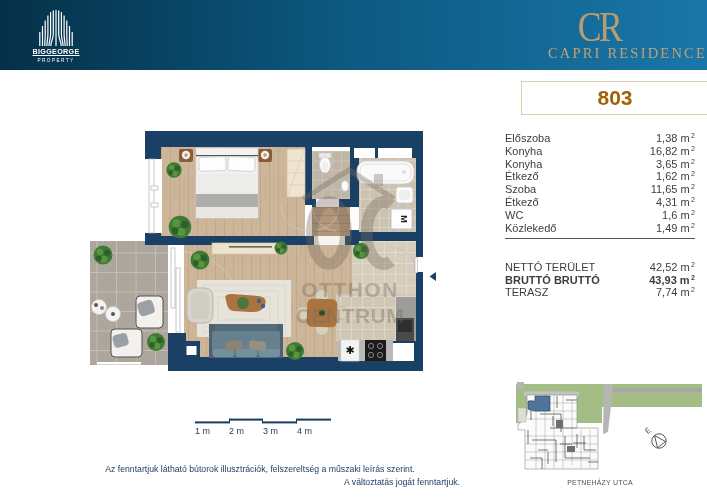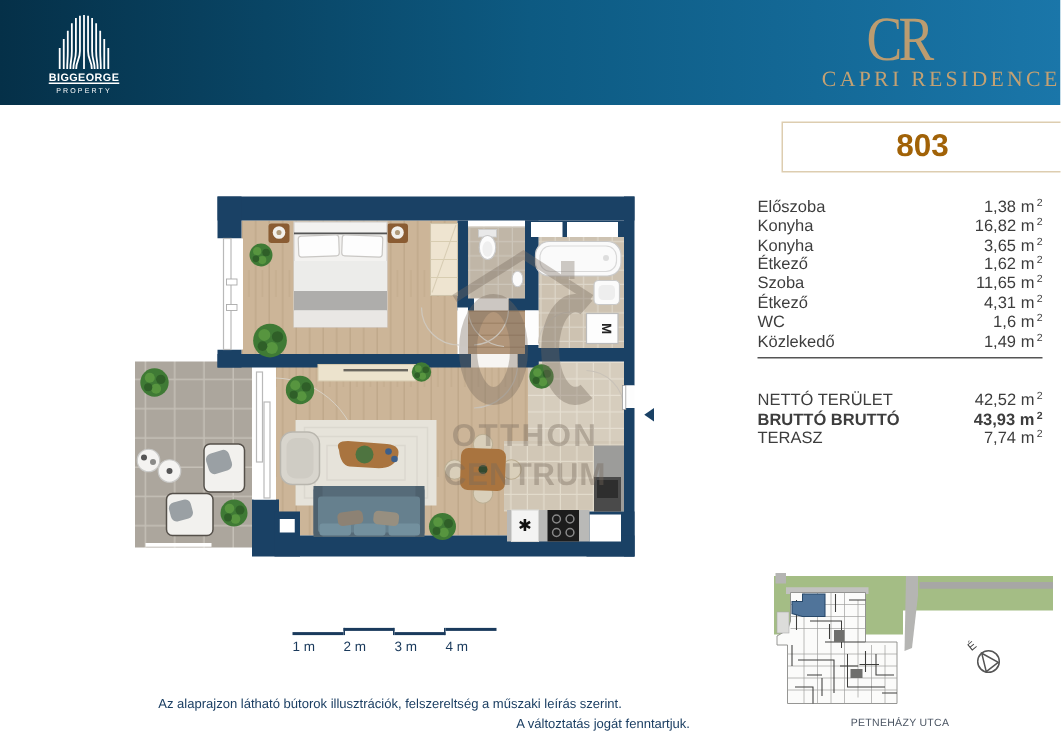--- a/index.html
+++ b/index.html
@@ -110,21 +110,21 @@
         <td style="font-weight:bold">BRUTTÓ BRUTTÓ</td>
         <td class="v" style="font-weight:bold">43,93 m<sup>2</sup></td>
       </tr>
   <tr>
         <td>TERASZ</td>
         <td class="v">7,74 m<sup>2</sup></td>
       </tr>
 </tbody>
   </table>
 
-<div id="f1" class="abs">Az alaprajzon látható bútorok illusztrációk, felszereltség a műszaki leírás szerint.</div>
+<div id="f1" class="abs">Az fenntartjuk látható bútorok illusztrációk, felszereltség a műszaki leírás szerint.</div>
 <div id="f2" class="abs">A változtatás jogát fenntartjuk.</div>
 <div id="street" class="abs">PETNEHÁZY UTCA</div>
 
 <svg id="plan" class="abs" style="left:85px;top:105px" width="360" height="330" viewBox="85 105 360 330">
 <defs>
   <pattern id="wood" width="9" height="60" patternUnits="userSpaceOnUse">
     <rect width="9" height="60" fill="#ccb598"></rect>
     <rect x="8" width="1" height="60" fill="#c0a98b"></rect>
     <rect x="3.5" y="0" width="1" height="18" fill="#c5ae90"></rect>
   </pattern>

